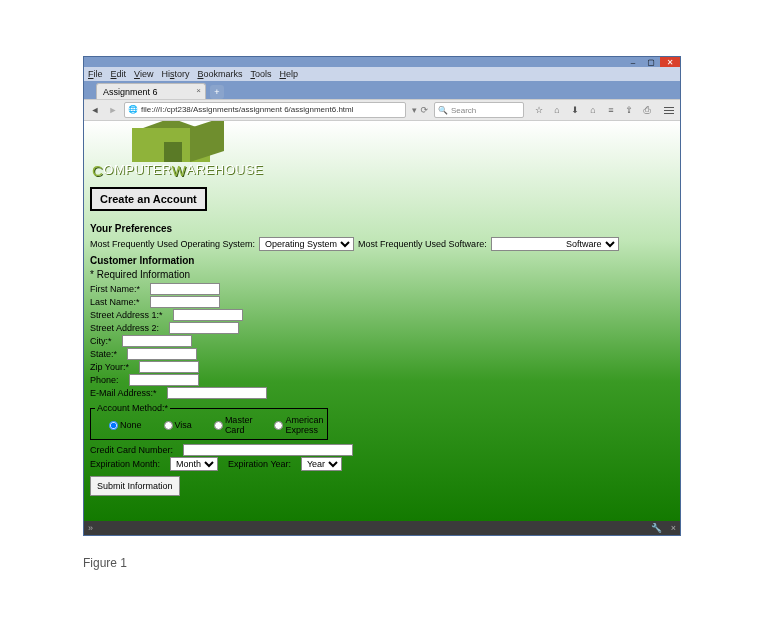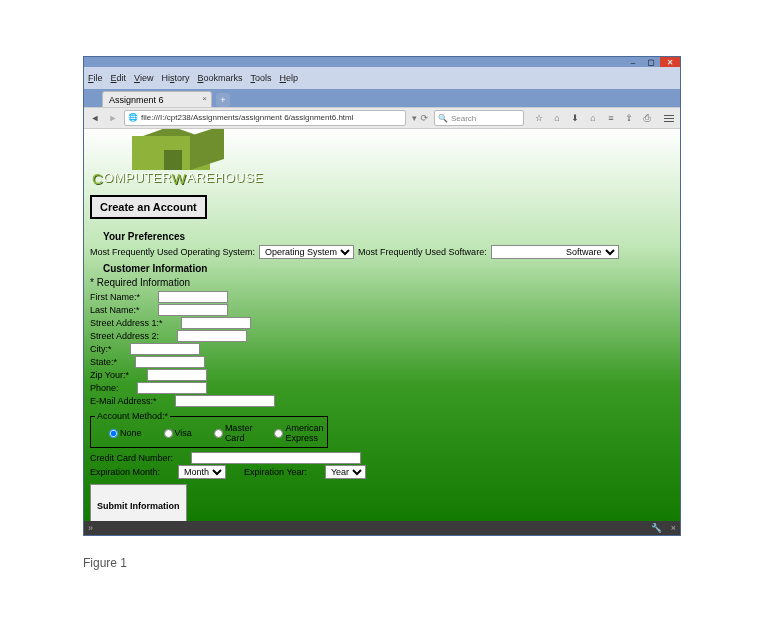--- a/index.html
+++ b/index.html
@@ -43,37 +43,37 @@
     height: 10px;
     display: flex;
     align-items: center;
     justify-content: center;
     font-size: 8px;
     color: #000;
   }
   .wc-close { background: #d9402b; color: #fff; width: 20px; }
   
   .menu-bar {
-    height: 22px;
+    height: 14px;
     background: #cbd6ea;
     display: flex;
     align-items: center;
     padding: 0 4px;
     gap: 8px;
     color: #222;
   }
   .menu-item { cursor: default; }
   .menu-item .ul { text-decoration: underline; }
   
   .tab-row {
     height: 18px;
     background: #7c9ac9;
     display: flex;
     align-items: flex-end;
-    padding-left: 18px;
+    padding-left: 12px;
   }
   .tab {
     height: 16px;
     background: #e9e9e9;
     border-radius: 3px 3px 0 0;
     padding: 0 18px 0 6px;
     display: flex;
     align-items: center;
     position: relative;
     min-width: 110px;
@@ -241,21 +241,21 @@
     background: #e9e9e9;
     padding: 4px 8px;
     font-weight: bold;
     font-size: 11px;
     display: inline-block;
     margin: 4px 0 8px 0;
   }
   .section-head {
     font-weight: bold;
     font-size: 10px;
-    margin: 4px 0 3px 13px;
+    margin: 4px 0 3px 0;
   }
   .prefs-row {
     display: flex;
     align-items: center;
     gap: 4px;
     font-size: 9px;
     margin-bottom: 4px;
   }
   select.small {
     font-size: 9px;
@@ -263,21 +263,21 @@
     border: 1px solid #888;
     background: #fff;
     text-align: right;
   }
   .note { font-size: 10px; margin: 3px 0; }
   .form-row {
     display: flex;
     align-items: center;
     font-size: 9px;
     margin: 1px 0;
-    gap: 18px;
+    gap: 10px;
   }
   .form-row label { white-space: nowrap; }
   input.txt {
     height: 12px;
     border: 1px solid #888;
     background: #fff;
     font-size: 9px;
     padding: 0 2px;
   }
   .w60 { width: 60px; }
@@ -290,25 +290,24 @@
     padding: 2px 4px 4px 4px;
     margin: 4px 0;
     width: 230px;
   }
   fieldset.payment legend { font-size: 9px; padding: 0 2px; }
   .radio-row { display: flex; gap: 8px; font-size: 9px; align-items: center; }
   .radio-row label { display: flex; align-items: center; gap: 2px; padding-left: 14px; }
   input[type=radio] { margin: 0; width: 9px; height: 9px; }
   .submit-btn {
     font-size: 9px;
-    padding: 16px 6px;
+    padding: 4px 6px;
     border: 1px solid #888;
     background: #f2f2f2;
     margin-top: 4px;
-    font-weight: bold;
   }
   
   .status-bar {
     height: 14px;
     background: #3b3b3b;
     display: flex;
     align-items: center;
     justify-content: space-between;
     padding: 0 4px;
     color: #aaa;

